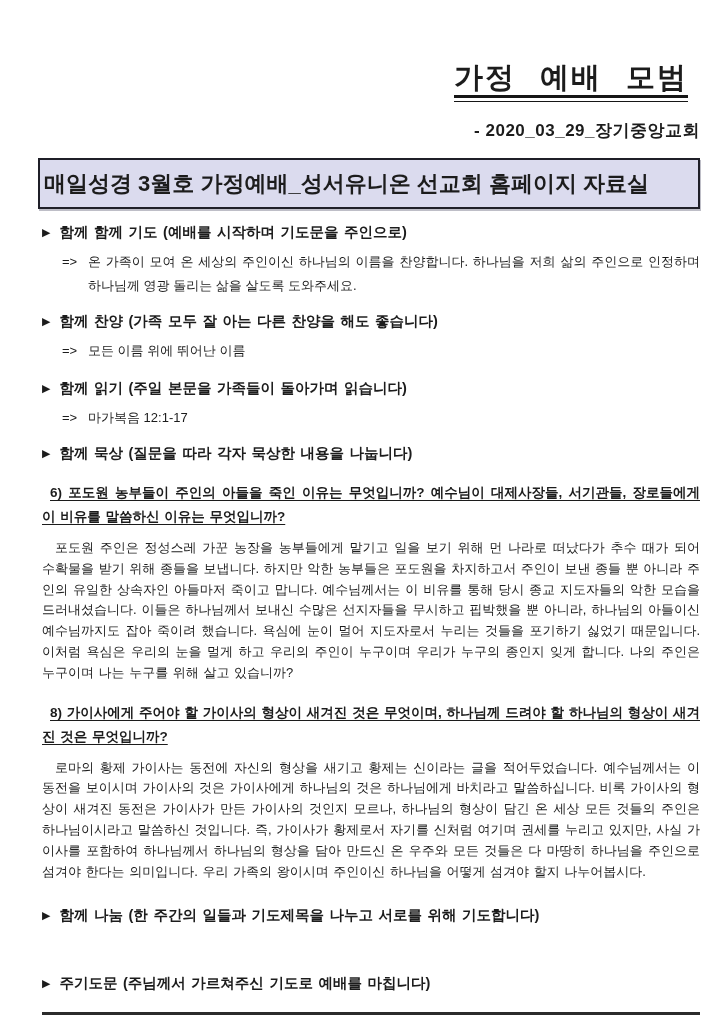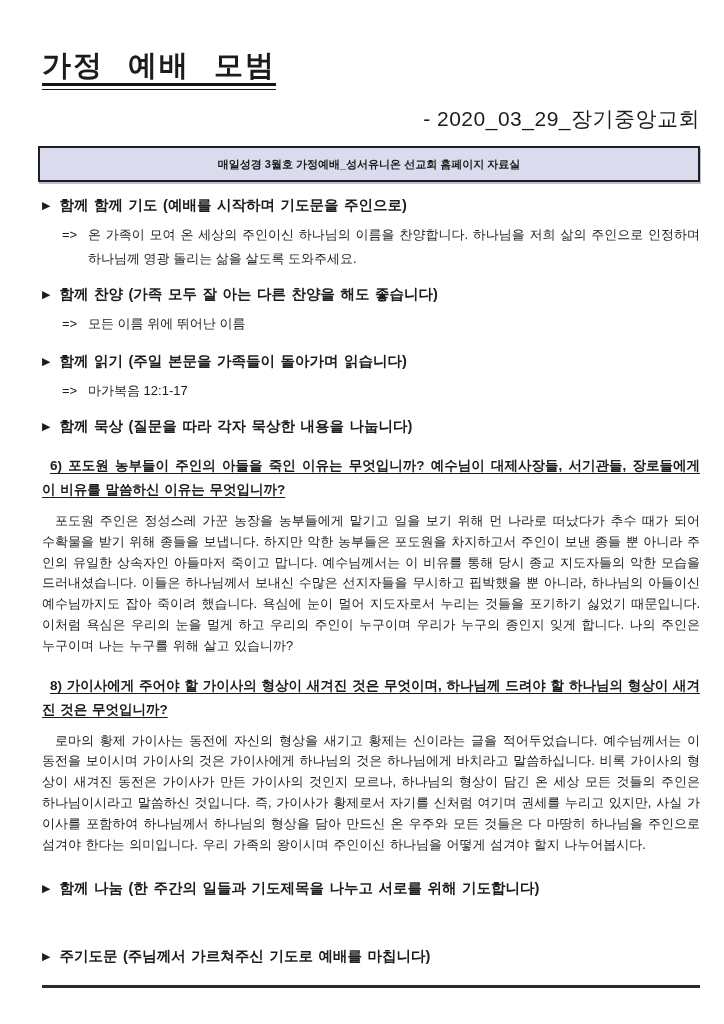--- a/index.html
+++ b/index.html
@@ -16,55 +16,54 @@
     -webkit-font-smoothing: antialiased;
   }
   .page {
     box-sizing: border-box;
     width: 724px;
     height: 1024px;
     padding: 46px 24px 0 42px;
   }
   
   .title-row {
-    text-align: left;
-    margin: 0;
+    text-align: right;
+    margin: 12px;
   }
   .title-outer {
     display: inline-block;
     border-bottom: 1px solid #161616;
     padding-bottom: 3px;
   }
   .title-inner {
     display: inline-block;
     border-bottom: 3px solid #161616;
     padding-bottom: 1px;
     font-size: 29px;
     font-weight: bold;
     letter-spacing: 2px;
     word-spacing: 14px;
     line-height: 34px;
   }
   
   .dateline {
     margin-top: 18px;
     text-align: right;
-    font-size: 21px;
-    font-weight: normal;
+    font-size: 17px;
+    font-weight: bold;
     line-height: 22px;
     letter-spacing: 0.5px;
   }
   
   .banner {
     margin-top: 16px;
     margin-left: -4px;
     border: 2px solid #1f1f28;
     background: #dbdbee;
-    text-align: center;
-    font-size: 11px;
+    font-size: 22px;
     font-weight: bold;
     padding: 9px 4px 8px 4px;
     box-shadow: 1px 2px 0 rgba(70,70,95,0.35);
   }
   
   .sec {
     display: flex;
     align-items: baseline;
     font-size: 14.5px;
     font-weight: bold;

